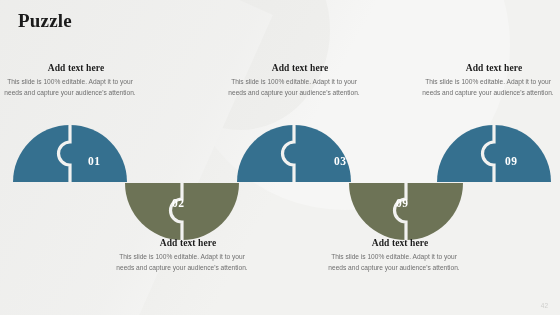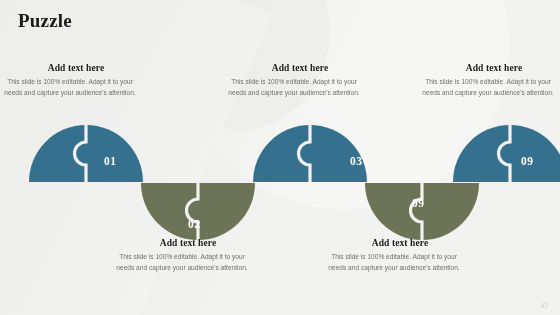--- a/index.html
+++ b/index.html
@@ -51,21 +51,21 @@
     left: 18px; top: 10px;
     font-family: "Liberation Serif", serif;
     font-weight: bold;
     font-size: 19px;
     color: #1b1b1b;
     letter-spacing: 0.2px;
     text-align: right;
   }
 
   
-  .stage { position: absolute; left: 16px; top: 0; width: 481px; height: 315px; }
+  .stage { position: absolute; left: 0; top: 0; width: 481px; height: 315px; }
   .piece-svg { position: absolute; }
 
   .pnum {
     position: absolute;
     font-family: "Liberation Serif", serif;
     font-weight: bold;
     font-size: 11.5px;
     color: #ffffff;
     letter-spacing: 0.6px;
   }
@@ -130,21 +130,21 @@
       <defs>
         <clipPath id="clipDn2">
             <path d="M2,2 A57,57 0 0 0 116,2 Z"></path>
           </clipPath>
       </defs>
       <g clip-path="url(#clipDn2)">
         <rect x="0" y="0" width="118" height="62" fill="#6d7356"></rect>
         <path d="M59,-4 L59,18 A9.5,9.5 0 1 0 59,41 L59,66" fill="none" stroke="#f2f2f0" stroke-width="3.2"></path>
       </g>
     </svg>
-    <div class="pnum" style="left:172px; top:197px;margin-top:21px;">02</div>
+    <div class="pnum" style="left:172px; top:197px;">02</div>
 
     <svg class="piece-svg" style="left:235px; top:122px;" width="118" height="62" viewBox="0 0 118 62">
       <defs>
         <clipPath id="clipUp3">
             <path d="M2,60 A57,57 0 0 1 116,60 Z"></path>
           </clipPath>
       </defs>
       <g clip-path="url(#clipUp3)">
         <rect x="0" y="0" width="118" height="62" fill="#35708f"></rect>
         <path d="M59,-4 L59,20 A9.5,9.5 0 1 0 59,43 L59,64" fill="none" stroke="#f2f2f0" stroke-width="3.2"></path>

